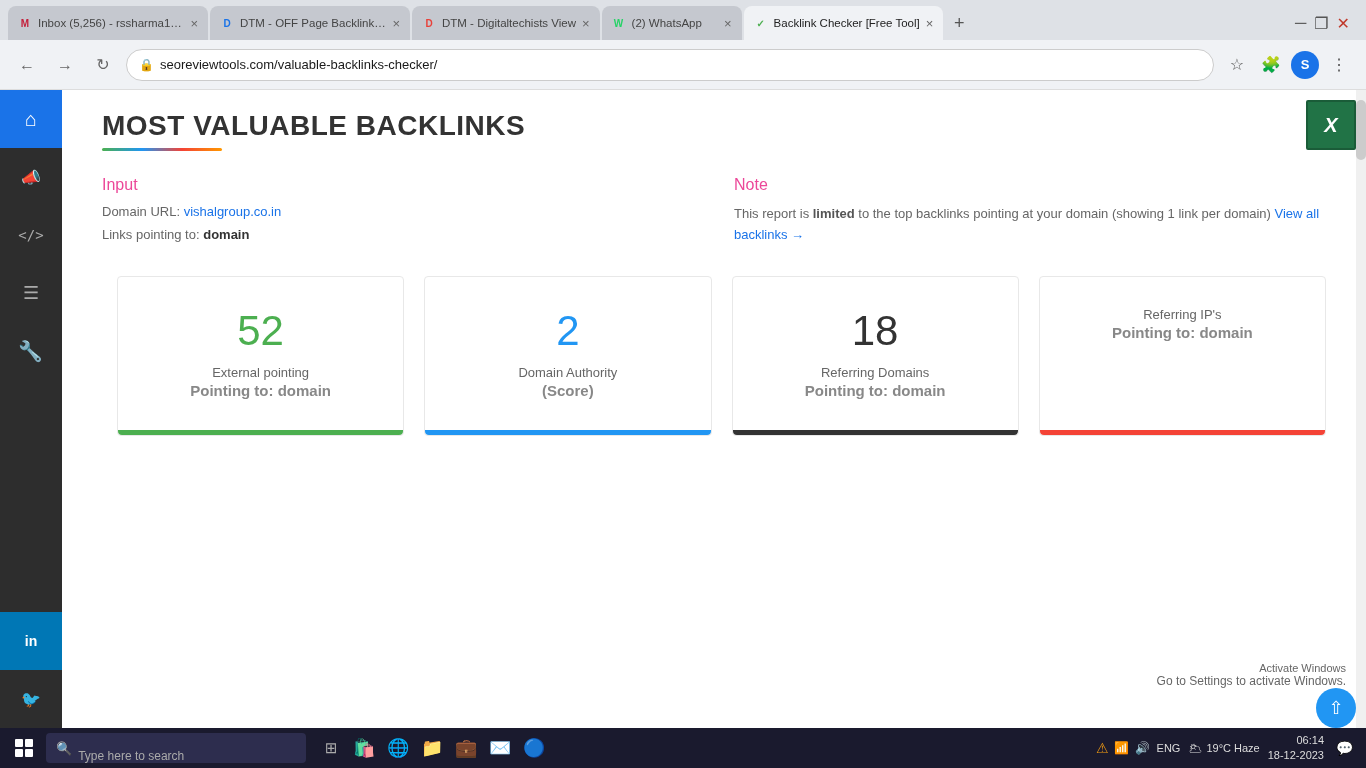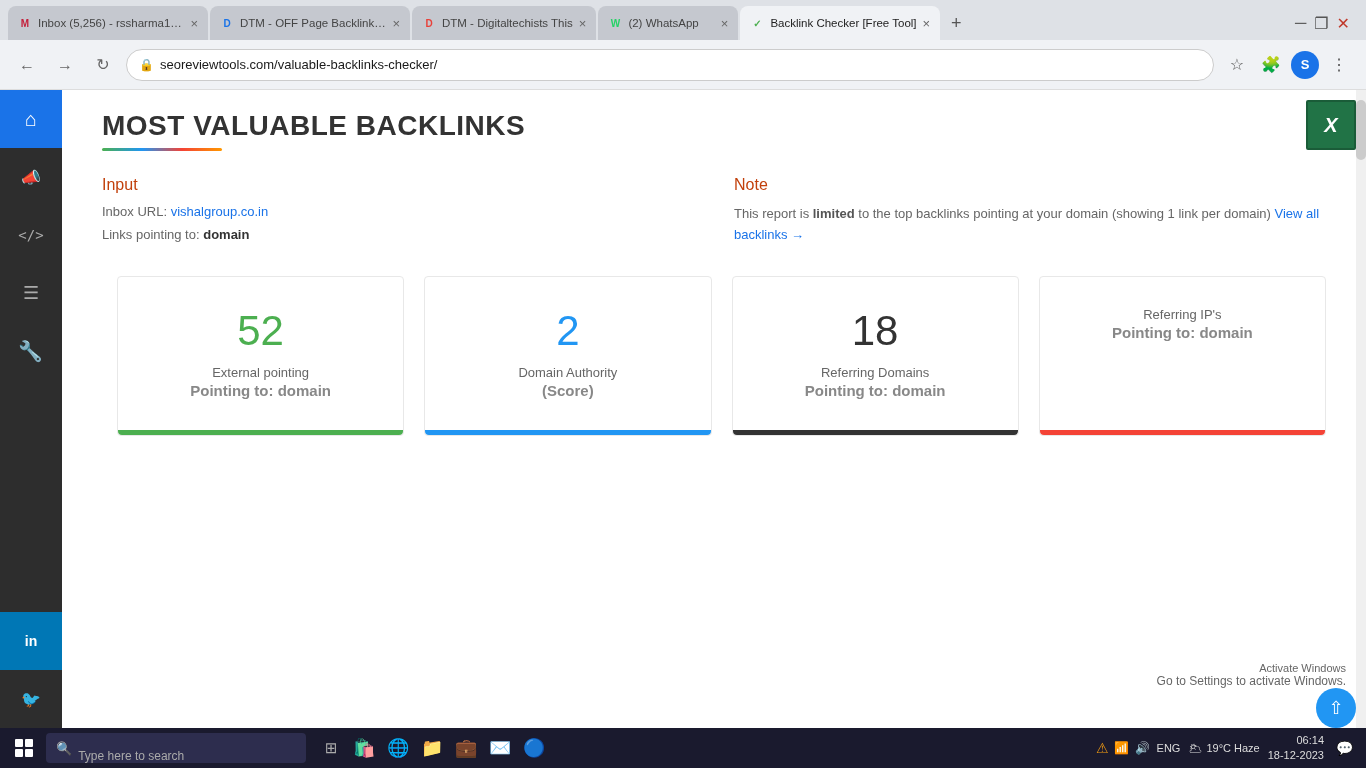--- a/index.html
+++ b/index.html
@@ -222,21 +222,21 @@
       gap: 40px;
     }
     .input-section {
       flex: 1;
     }
     .note-section {
       flex: 1;
     }
     .section-label {
       font-size: 16px;
-      color: #c2410c;
+      color: #ec4899;
       margin-bottom: 10px;
     }
     .input-url-row {
       font-size: 13px;
       color: #666;
       margin-bottom: 8px;
     }
     .input-url-value {
       color: #1a73e8;
       font-weight: normal;
@@ -492,21 +492,21 @@
       <span class="tab-label">Inbox (5,256) - rssharma153...</span>
       <span class="tab-close">×</span>
     </div>
     <div class="tab">
       <span class="tab-favicon" style="color:#1a73e8;font-weight:bold;">D</span>
       <span class="tab-label">DTM - OFF Page Backlinks -...</span>
       <span class="tab-close">×</span>
     </div>
     <div class="tab">
       <span class="tab-favicon" style="color:#e8413a;font-weight:bold;">D</span>
-      <span class="tab-label">DTM - Digitaltechists This</span>
+      <span class="tab-label">DTM - Digitaltechists View</span>
       <span class="tab-close">×</span>
     </div>
     <div class="tab">
       <span class="tab-favicon" style="color:#25d366;font-weight:bold;">W</span>
       <span class="tab-label">(2) WhatsApp</span>
       <span class="tab-close">×</span>
     </div>
     <div class="tab active">
       <span class="tab-favicon" style="color:#4CAF50;font-weight:bold;">✓</span>
       <span class="tab-label">Backlink Checker [Free Tool]</span>
@@ -574,21 +574,21 @@
 
     <div class="page-title-section">
       <h1 class="page-title">MOST VALUABLE BACKLINKS</h1>
       <div class="title-underline"></div>
     </div>
 
     <div class="info-section">
       <div class="input-section">
         <p class="section-label">Input</p>
         <p class="input-url-row">
-          <span>Inbox URL:</span>
+          <span>Domain URL:</span>
           <span> </span>
           <span class="input-url-value">vishalgroup.co.in</span>
         </p>
         <p class="links-pointing-row">
           <span>Links pointing to:</span>
           <span> </span>
           <span class="links-value">domain</span>
         </p>
       </div>
       <div class="note-section">

